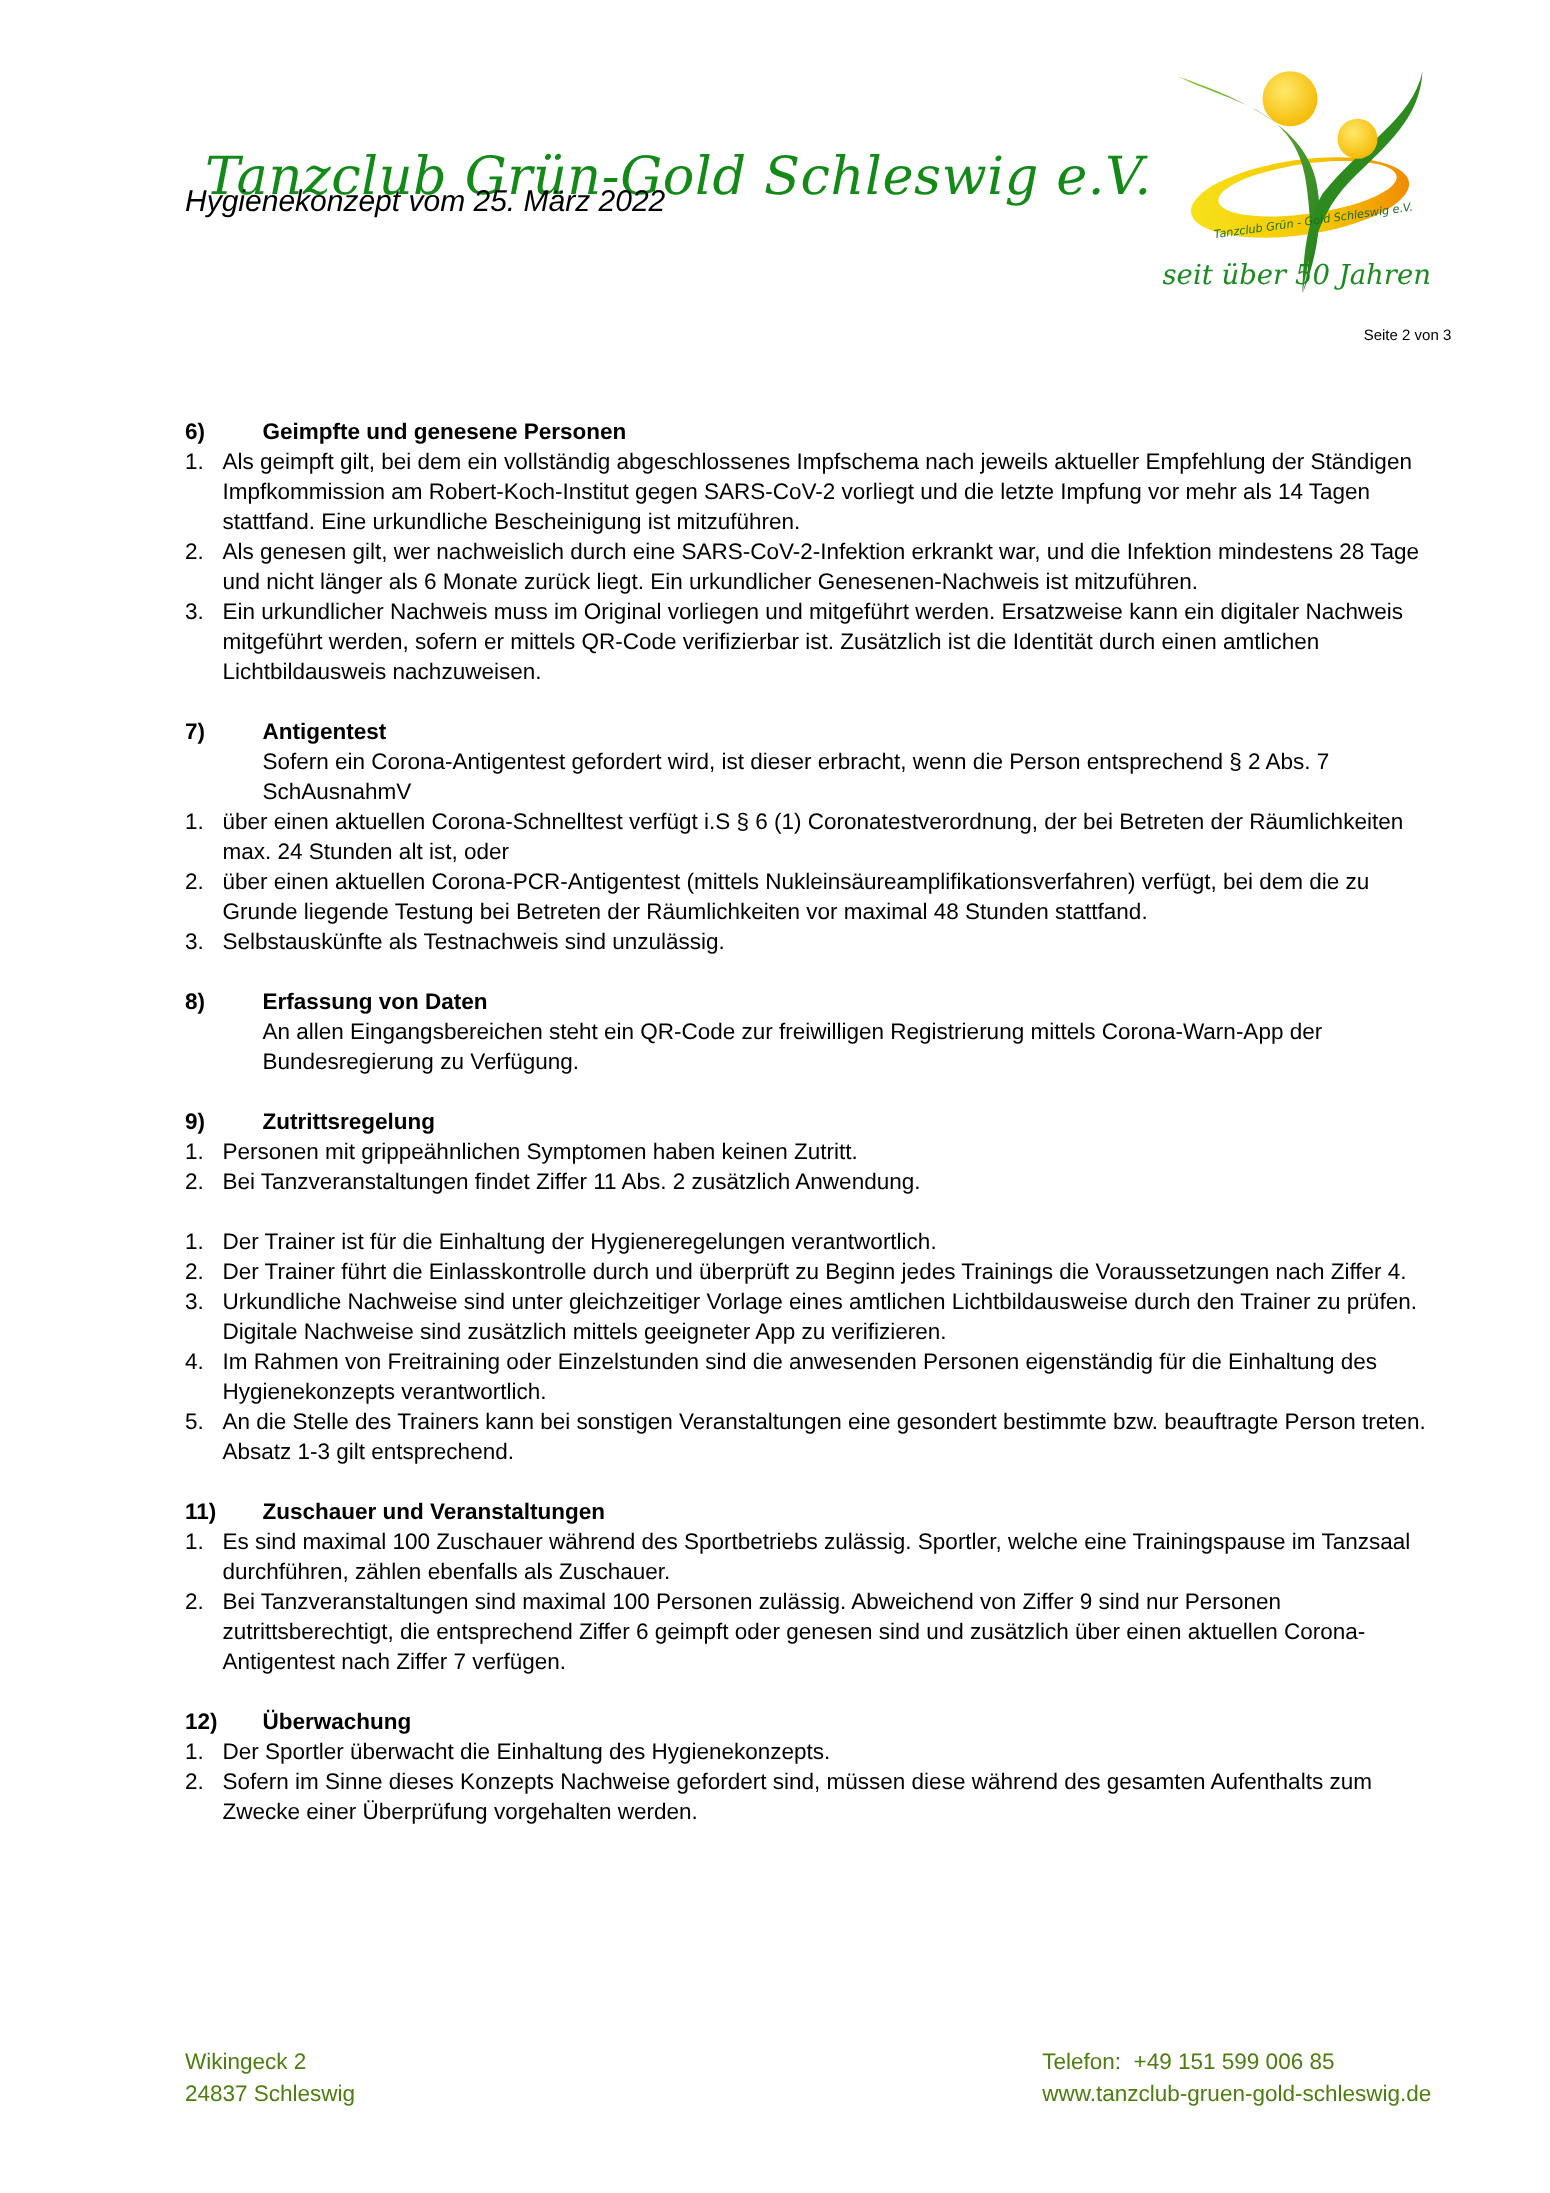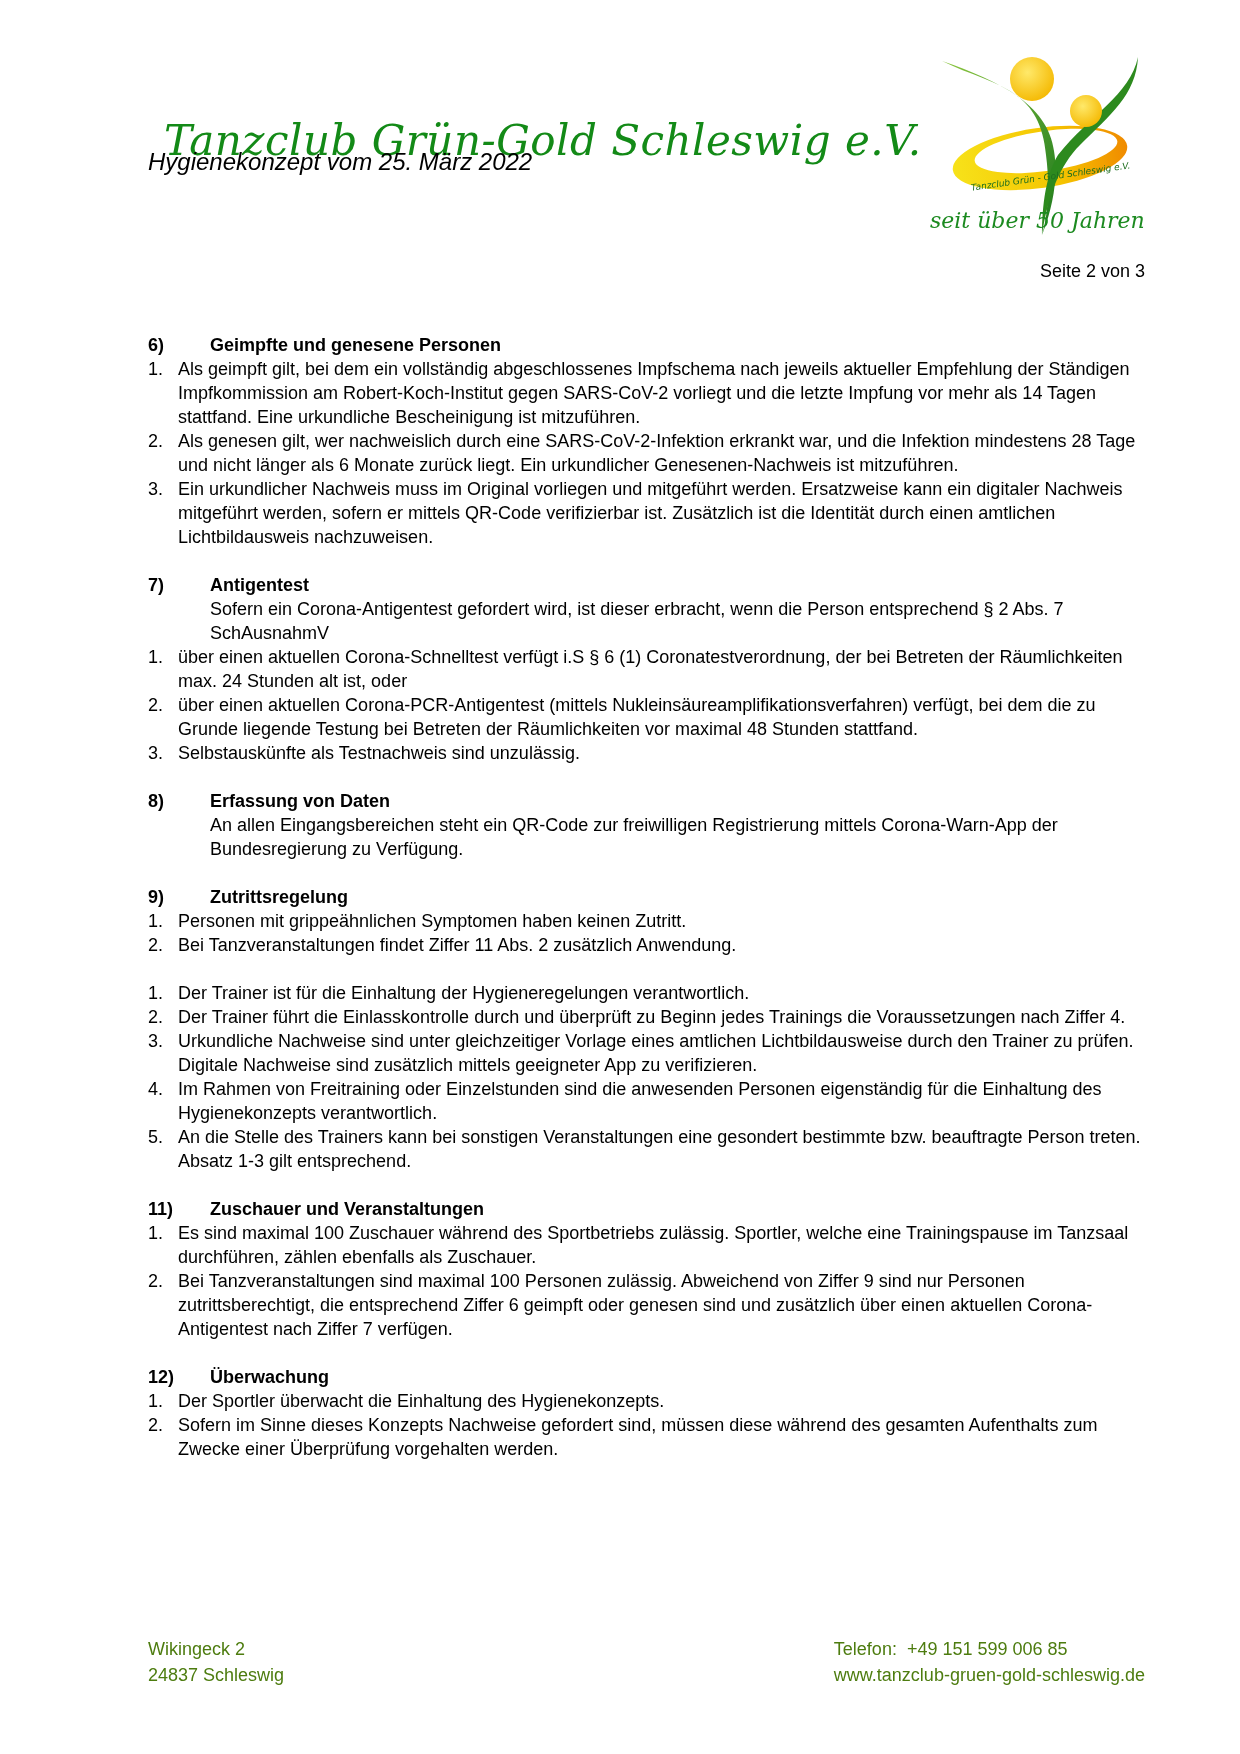--- a/index.html
+++ b/index.html
@@ -6,21 +6,21 @@
   body { width: 1240px; height: 1754px; position: relative; overflow: hidden;
          font-family: "Liberation Sans", sans-serif; color: #000; }
   .title { position: absolute; left: 148px; top: 100px; margin: 16px;
            font-family: "DejaVu Serif", serif; font-style: italic; font-weight: normal;
            font-size: 42px; color: #138a17; letter-spacing: 0.5px; }
   .subtitle { position: absolute; left: 148px; top: 148px; font-size: 24px; font-style: italic; }
   .logo { position: absolute; left: 930px; top: 55px; width: 230px; height: 190px; }
   .logo-tagline { position: absolute; left: 930px; top: 208px; width: 220px;
                   font-family: "DejaVu Serif", serif; font-style: italic; font-size: 22px;
                   color: #1c8a20; white-space: nowrap; }
-  .page-number { position: absolute; right: 95px; top: 261px; font-size: 18px; text-align: center; }
+  .page-number { position: absolute; right: 79px; top: 261px; font-size: 12px; text-align: center; }
   .content { position: absolute; left: 148px; top: 333px; width: 1000px; font-size: 18px; line-height: 24px; }
   .section { margin-bottom: 24px; }
   .sec-head { display: flex; font-weight: bold; }
   .sec-num { width: 62px; flex: none; }
   .sec-body { margin-left: 62px; }
   .sec-intro { }
   ol.items { list-style: none; margin: 0; padding: 0; }
   ol.items li { display: flex; }
   .item-num { width: 30px; flex: none; }
   .item-text { flex: 1; }

